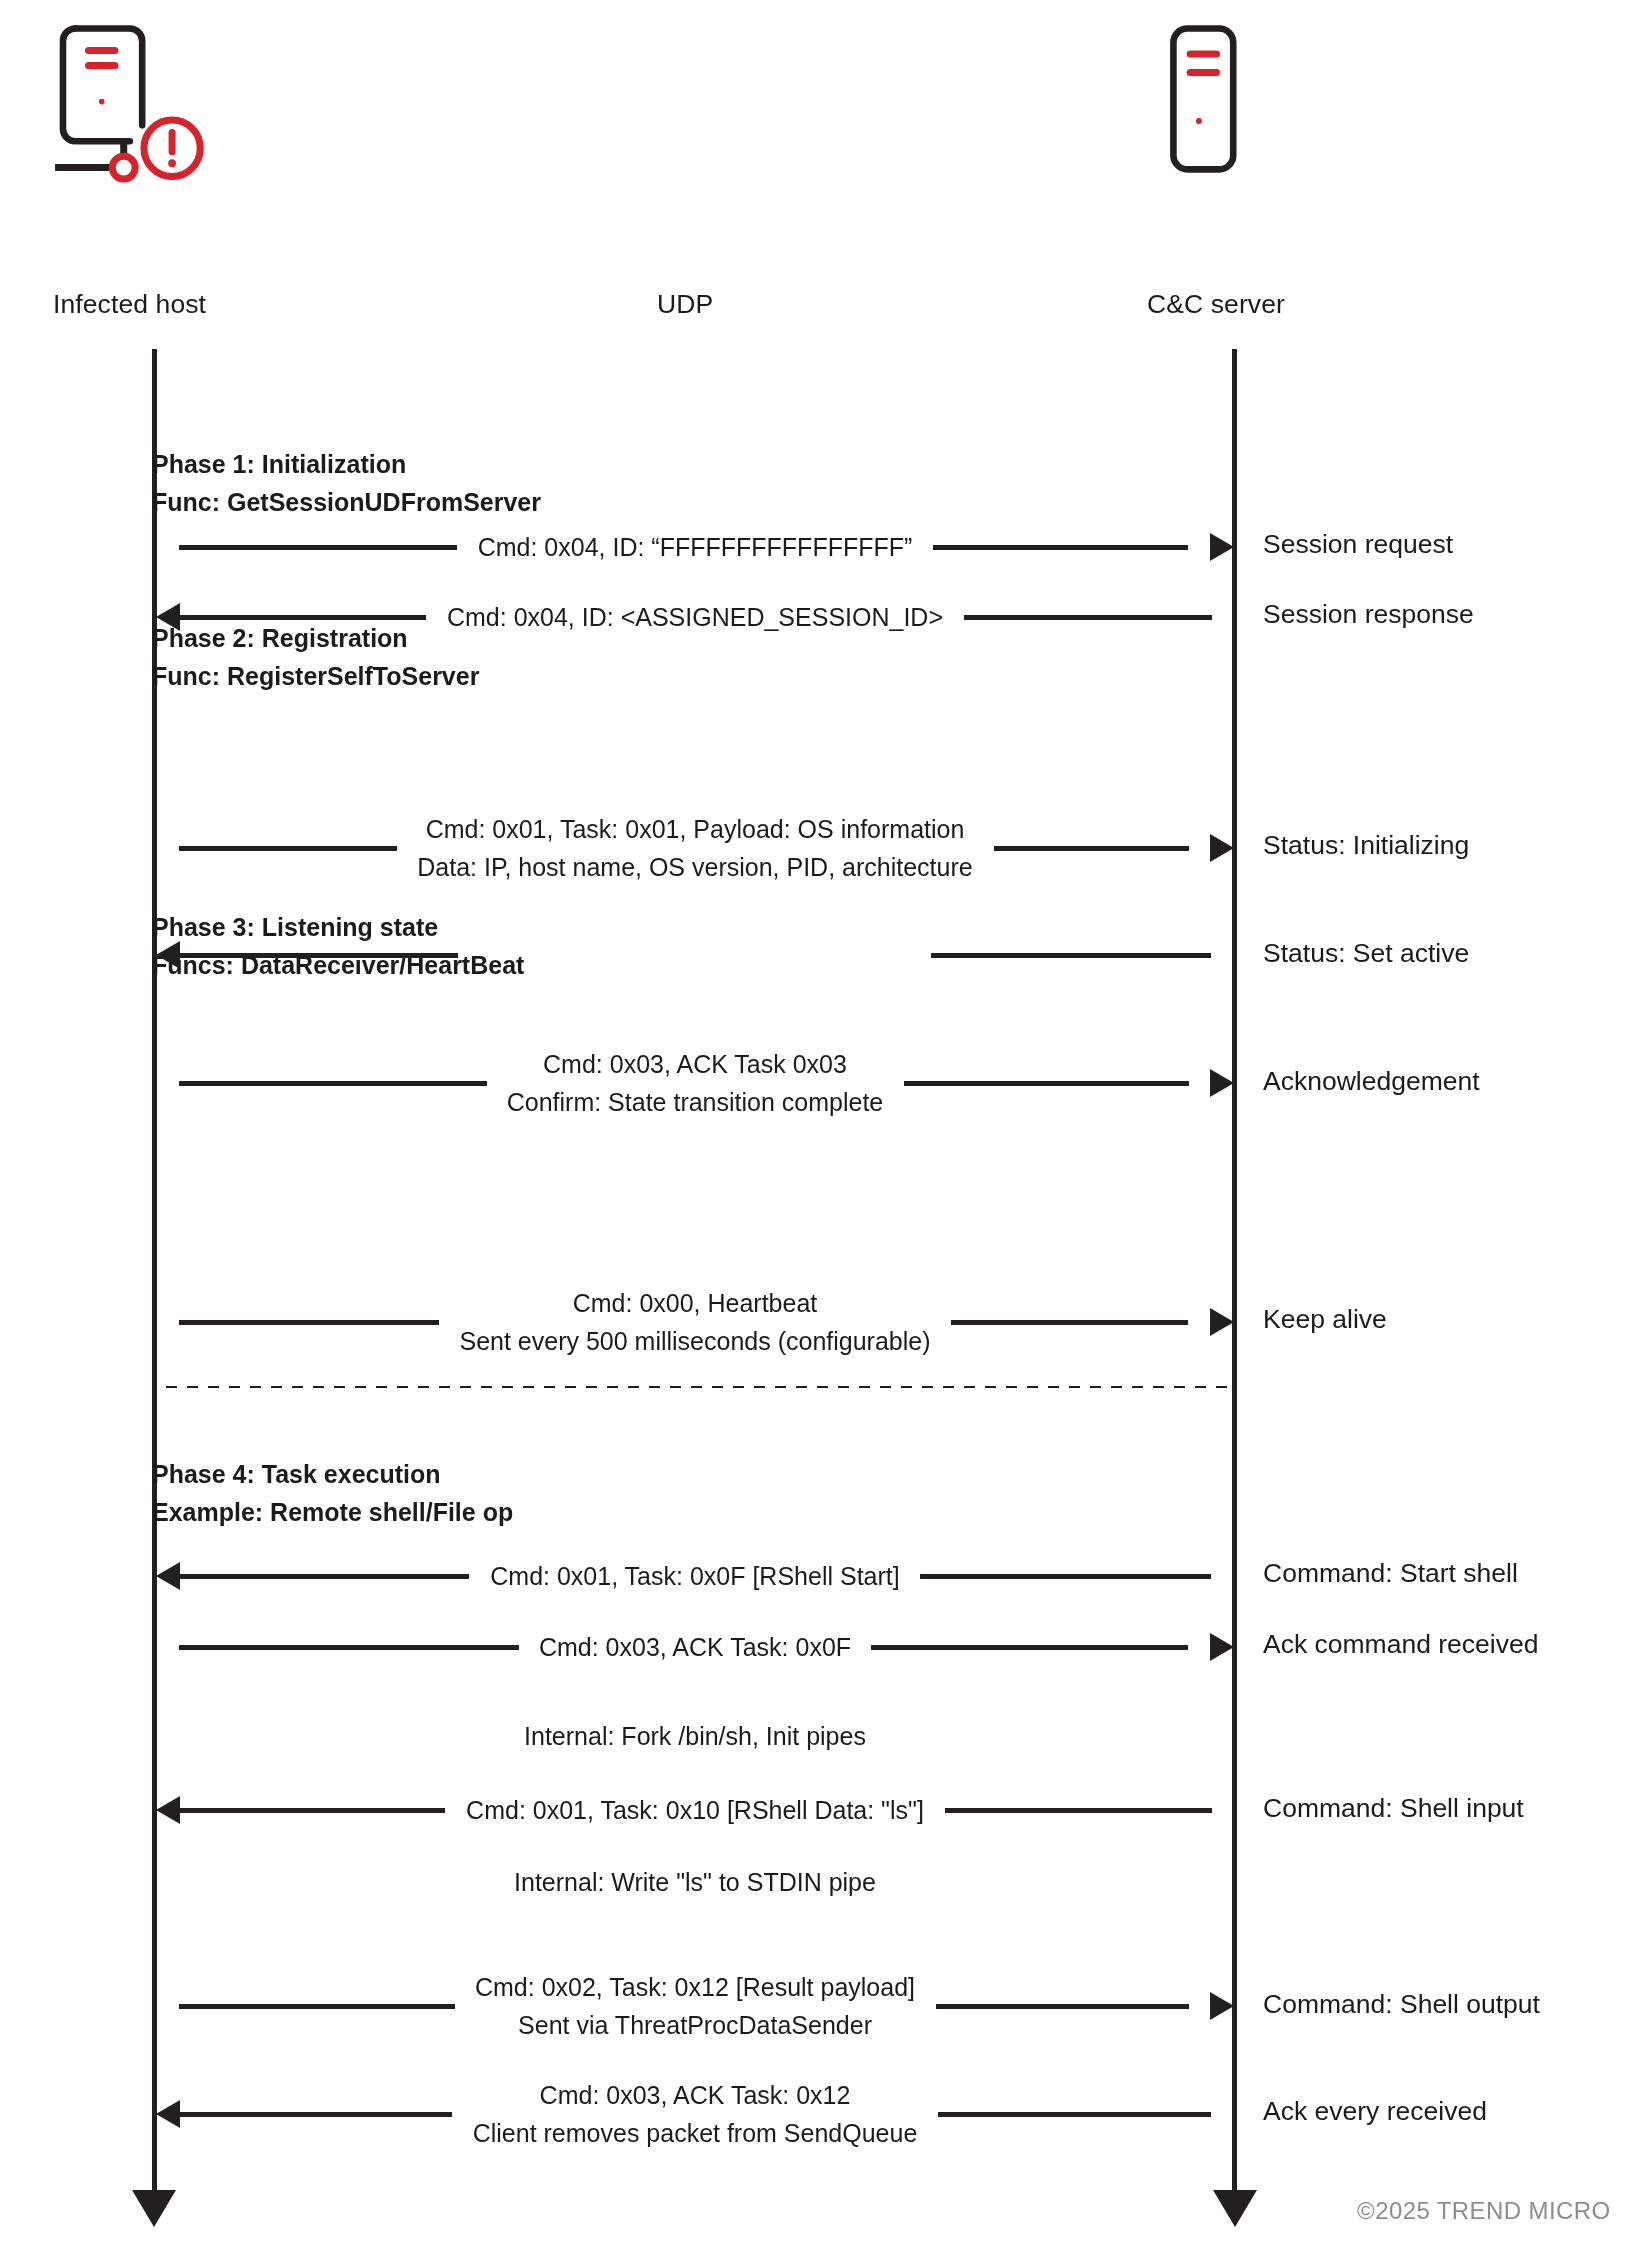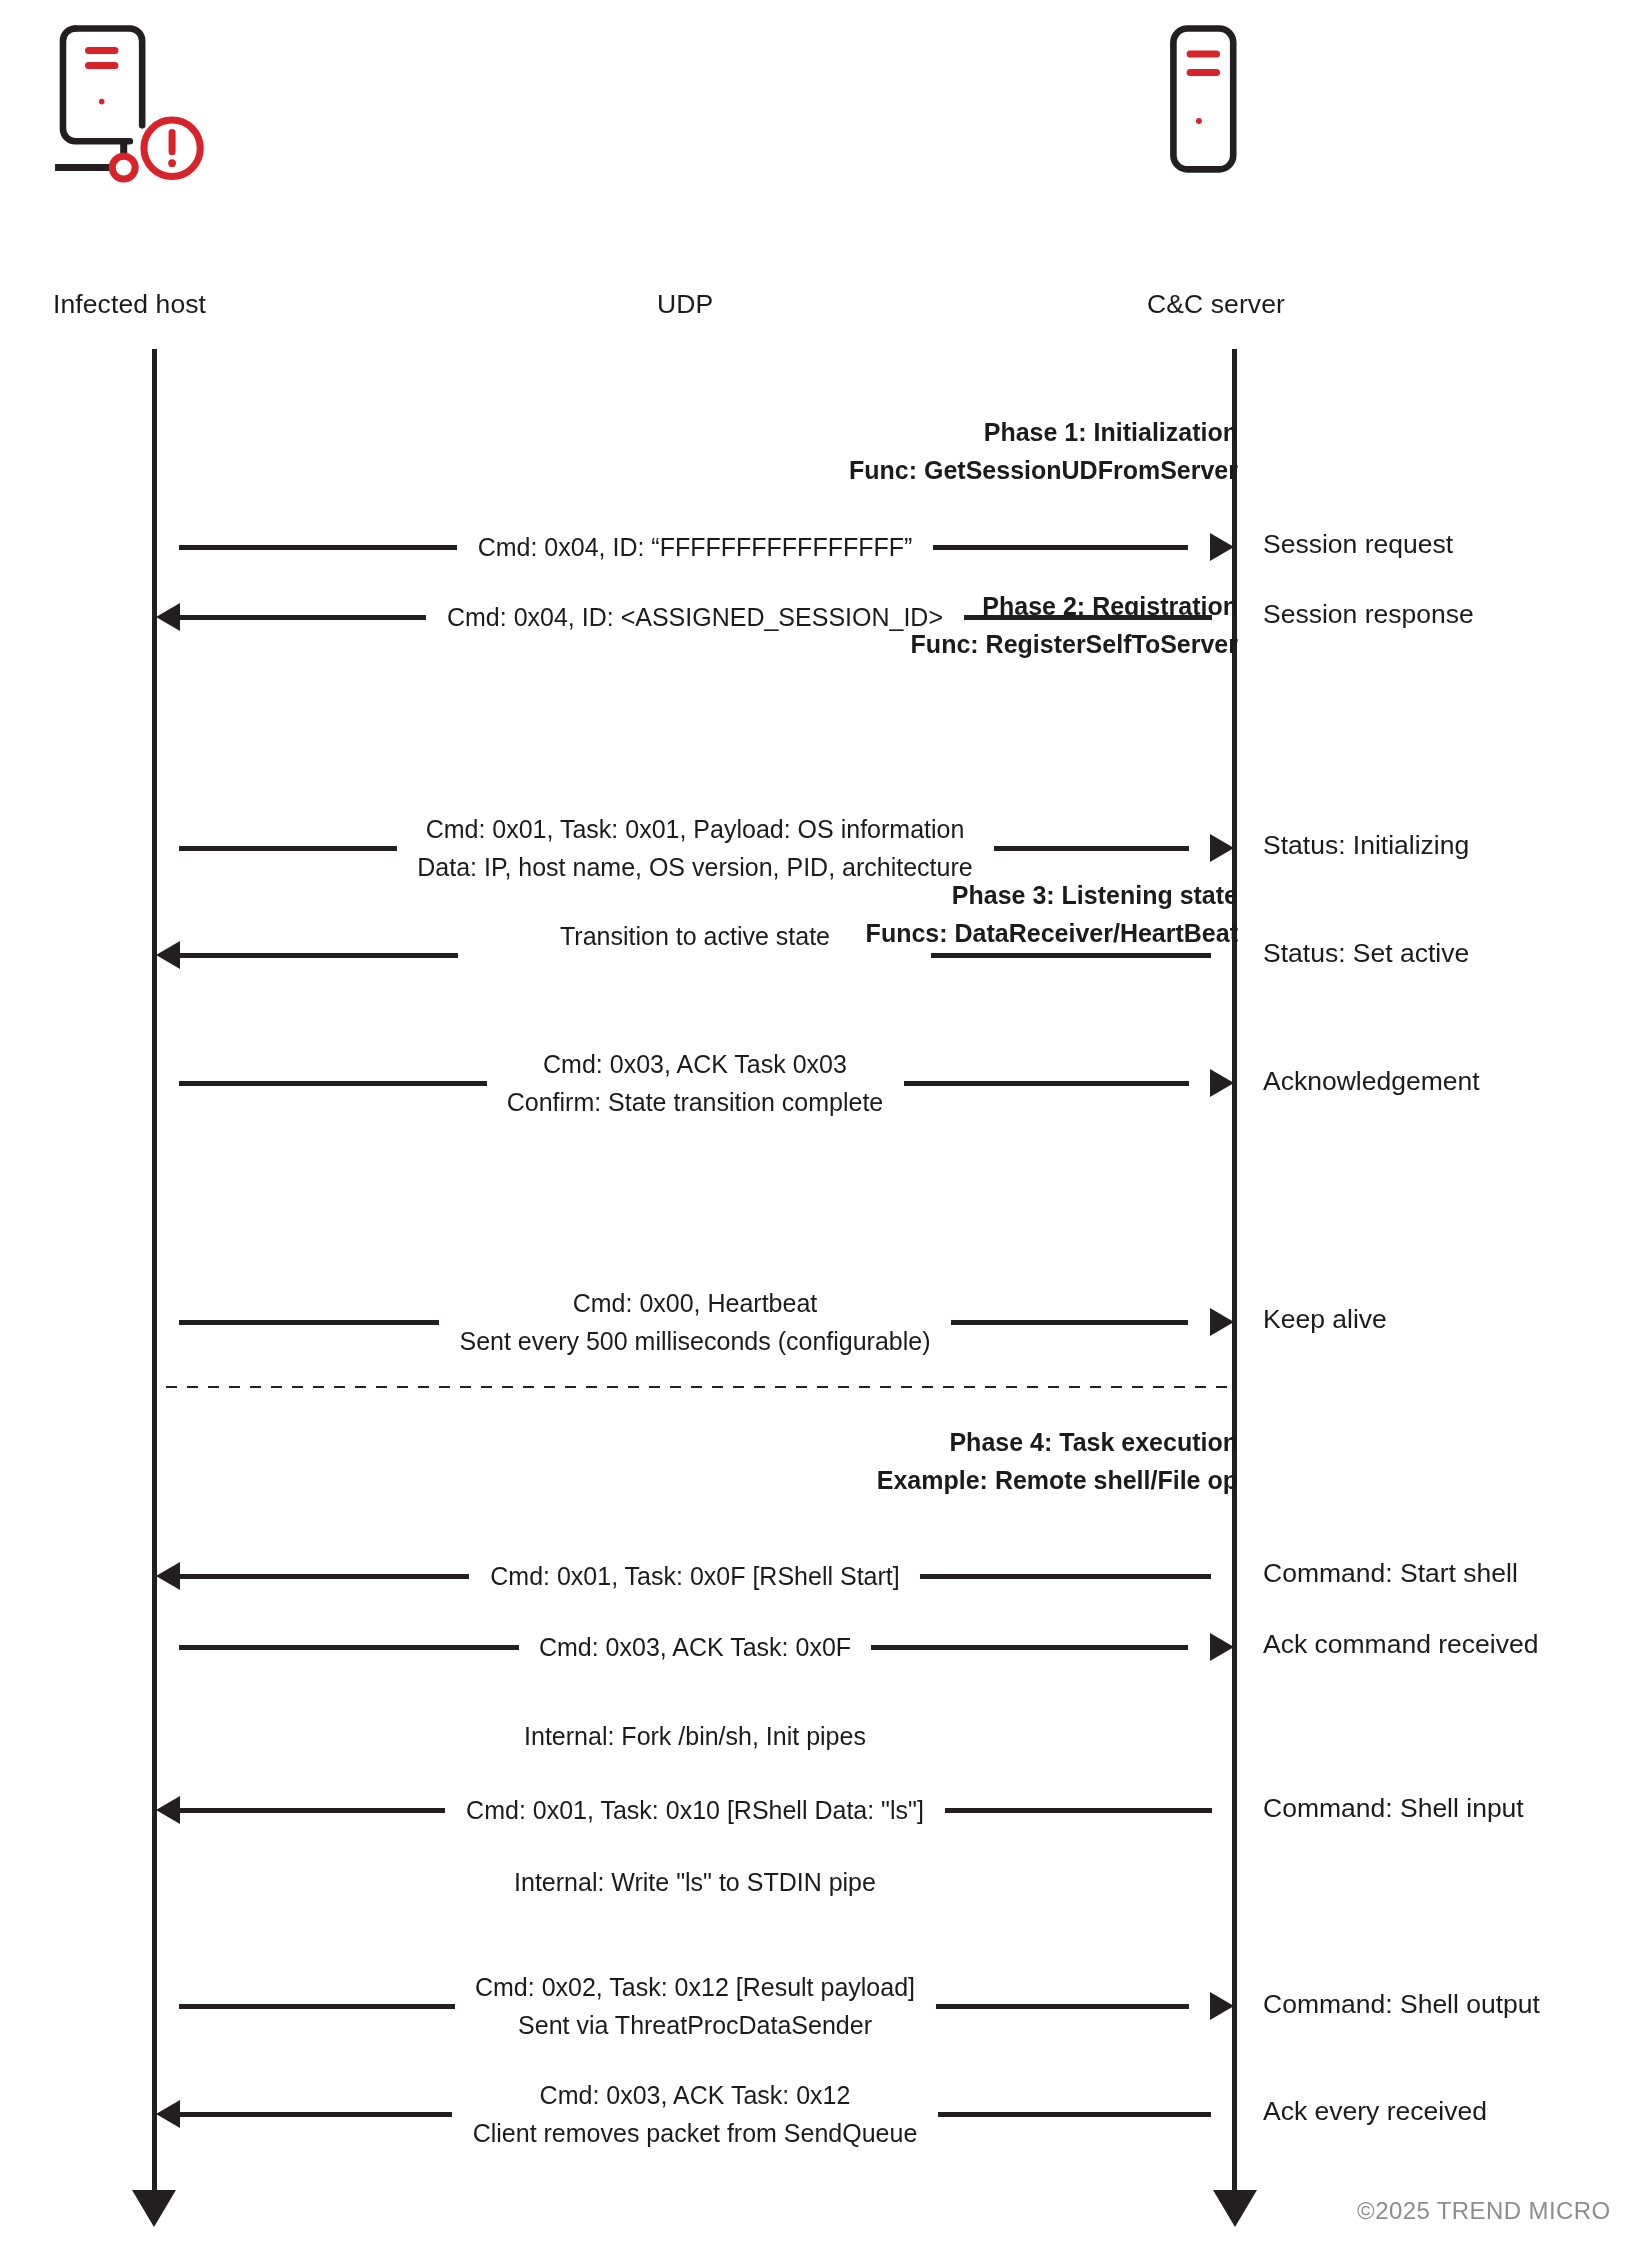--- a/index.html
+++ b/index.html
@@ -27,22 +27,22 @@
   #actor-left{left:53px;top:17.6px;width:203px;height:176px;}
   #actor-right{left:1147px;top:17.6px;width:176px;height:176px;}
 
   .actor-label{position:absolute;font-size:26.5px;color:#1b1b1b;
     white-space:nowrap;letter-spacing:0.1px;}
   #label-infected-host{left:53px;top:289px;}
   #label-udp{left:657px;top:289px;}
   #label-cc-server{left:1147px;top:289px;}
 
   
-  .phase-header{position:absolute;left:152px;width:1086px;text-align:right;
-    font-weight:bold;font-size:25px;line-height:38px;color:#1b1b1b;}
+  .phase-header{position:absolute;left:152px;width:1086px;text-align:left;
+    font-weight:bold;font-size:25px;line-height:38px;color:#1b1b1b;margin-top:32px;}
   .phase-header .pl{display:block;white-space:nowrap;}
 
   
   .msg{position:absolute;left:152px;width:1086px;height:0;}
   .msg-text{position:absolute;left:0;width:1086px;text-align:center;
     font-size:25px;line-height:38px;color:#1b1b1b;white-space:nowrap;}
   .msg-text .ml{display:block;}
 
   
   .shaft{position:absolute;height:4.4px;background:#231f20;}
@@ -150,21 +150,20 @@
         <div class="msg-text" style="top: -38px;">
           <span class="ml">Cmd: 0x01, Task: 0x01, Payload: OS information</span>
           <span class="ml">Data: IP, host name, OS version, PID, architecture</span>
         </div>
         <div class="shaft" style="left: 26.5px; top: -1.8px; width: 218px;"></div>
         <div class="shaft" style="left: 842px; top: -1.8px; width: 195px;"></div>
         <div class="head head-right" style="top: -14px; left: 1058px;"></div>
       </div>
       <div class="msg" style="top: 955px;">
         <div class="msg-text" style="top: -38px;">
-          <span class="ml">Transition to active state</span>
         </div>
         <div class="shaft" style="left: 28px; top: -1.8px; width: 278px;"></div>
         <div class="shaft" style="left: 779px; top: -1.8px; width: 280px;"></div>
         <div class="head head-left" style="top: -14px; left: 4.4px;"></div>
       </div>
       <div class="msg" style="top: 1083px;">
         <div class="msg-text" style="top: -38px;">
           <span class="ml">Cmd: 0x03, ACK Task 0x03</span>
           <span class="ml">Confirm: State transition complete</span>
         </div>

